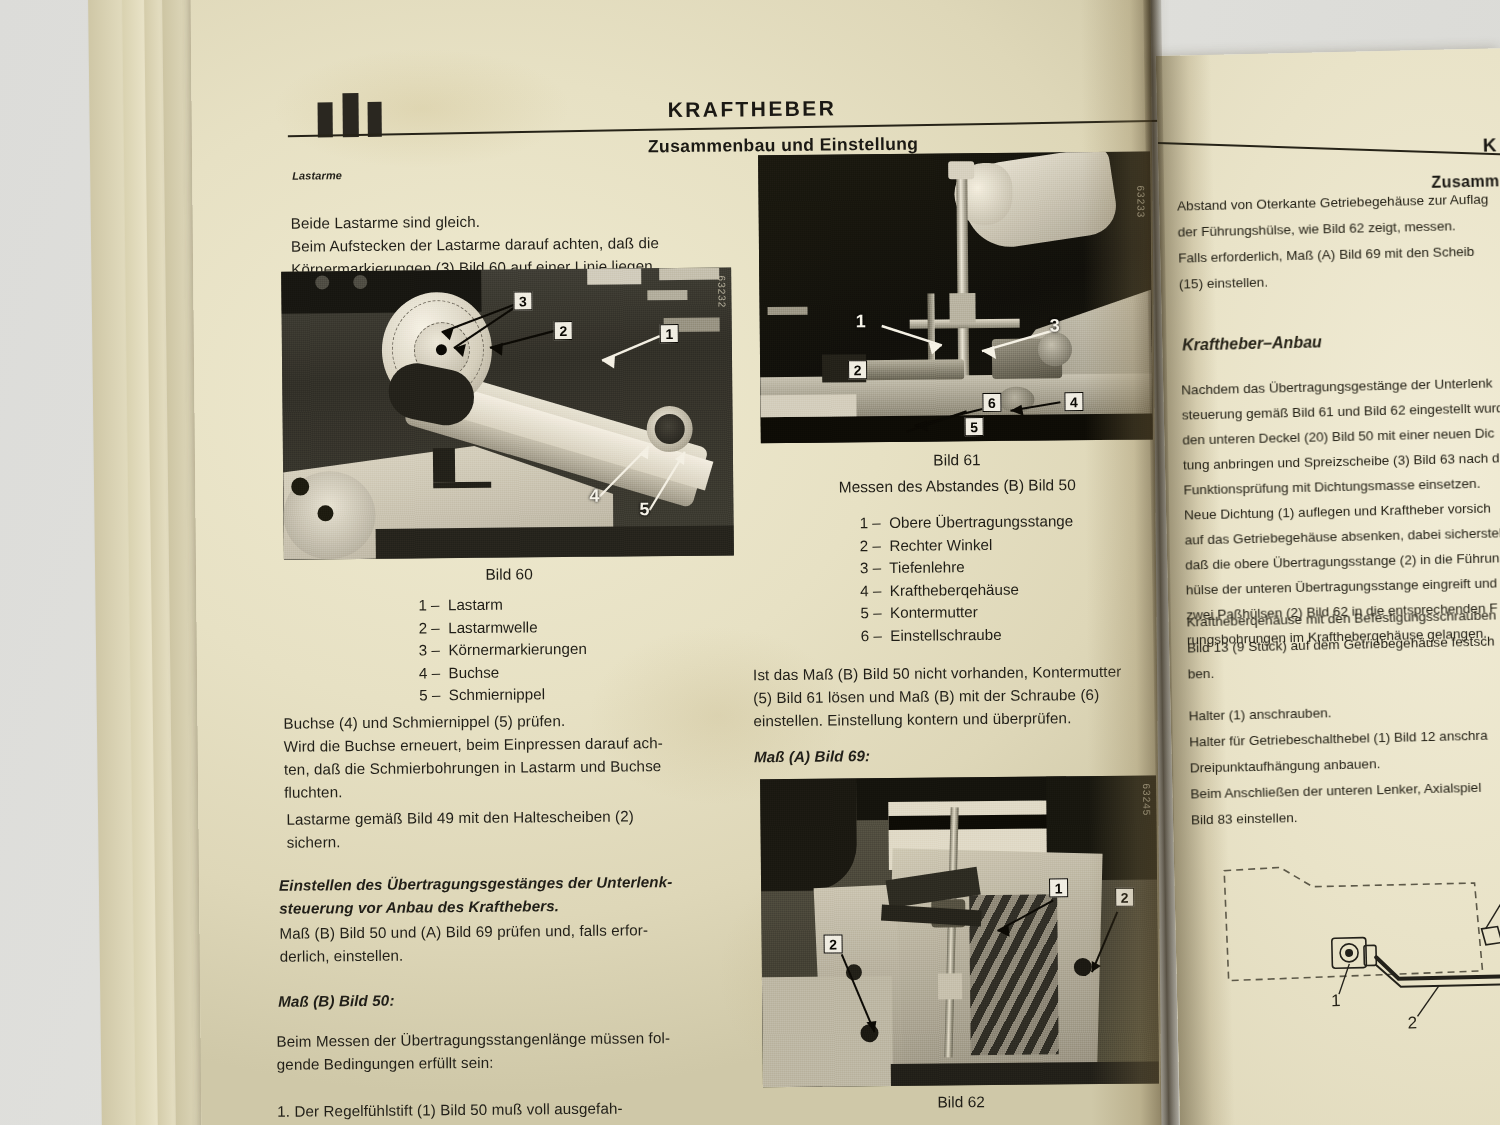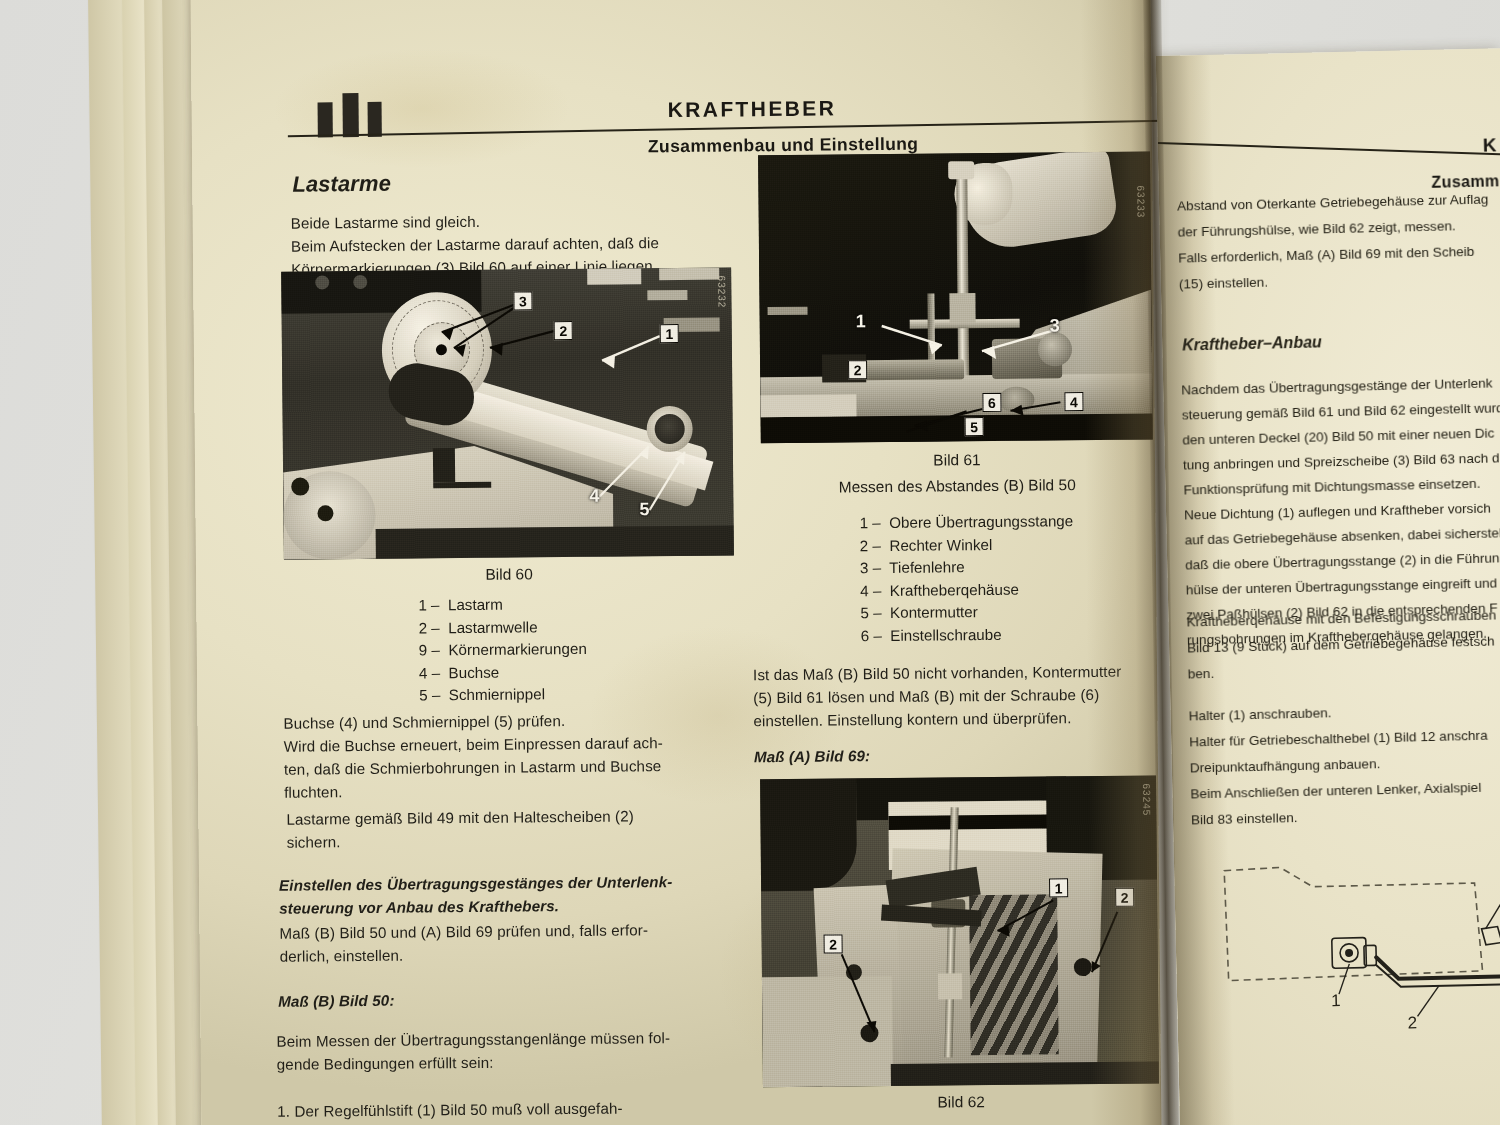--- a/index.html
+++ b/index.html
@@ -224,21 +224,21 @@
       <div class="ih-logo" style="top:104px;left:126px;width:66px;height:44px;">
         <div class="ih-bar" style="left:0px;  top:9px;  width:15px; height:35px;"></div>
         <div class="ih-bar" style="left:25px; top:0px;  width:16px; height:44px;"></div>
         <div class="ih-bar" style="left:50px; top:9px;  width:14px; height:35px;"></div>
       </div>
 
       <div class="hdr-title" style="top:112px; left:476px;">KRAFTHEBER</div>
       <div class="hdr-rule" style="top:142px; left:96px; width:876px; transform:rotate(-0.45deg);"></div>
       <div class="hdr-sub" style="top:150px; left:456px;">Zusammenbau und Einstellung</div>
 
-      <div class="txt ital-plain" style="top:178px; left:100px; font-size:22px; font-weight:bold;">Lastarme</div>
+      <div class="txt ital-plain" style="top:178px; left:100px; font-size:11px; font-weight:bold;">Lastarme</div>
 
       <div class="txt" style="top:222px; left:98px; width:440px; white-space:pre-line;"><span id="lp-intro">Beide Lastarme sind gleich.
 Beim Aufstecken der Lastarme darauf achten, daß die
 Körnermarkierungen (3) Bild 60 auf einer Linie liegen.</span></div>
 
       <div class="photo" style="top:282px; left:88px; width:450px; height:288px; background:#413f37;">
 
         <div style="position:absolute;inset:0;background:
              linear-gradient(175deg,#4a4840 0%,#3a3830 35%,#46443b 100%);"></div>
 
@@ -316,21 +316,21 @@
         <div class="callout plain" style="top:232px; left:356px;">5</div>
 
         <div class="negnum" style="top:8px; right:4px;">63232</div>
         <div class="grain"></div>
       </div>
 
       <div class="caption" style="top:578px; left:88px; width:450px;">Bild 60</div>
 
       <div class="legend" style="top:606px; left:222px;"><span id="lp-leg60">1 –  Lastarm
 2 –  Lastarmwelle
-9 –  Körnermarkierungen
+3 –  Körnermarkierungen
 4 –  Buchse
 5 –  Schmiernippel</span></div>
 
       <div class="txt" style="top:722px; left:86px; width:460px; white-space:pre-line;"><span id="lp-p1">Buchse (4) und Schmiernippel (5) prüfen.
 Wird die Buchse erneuert, beim Einpressen darauf ach-
 ten, daß die Schmierbohrungen in Lastarm und Buchse
 fluchten.</span></div>
 
       <div class="txt" style="top:818px; left:88px; width:460px; white-space:pre-line;"><span id="lp-p2">Lastarme gemäß Bild 49 mit den Haltescheiben (2)
 sichern.</span></div>

